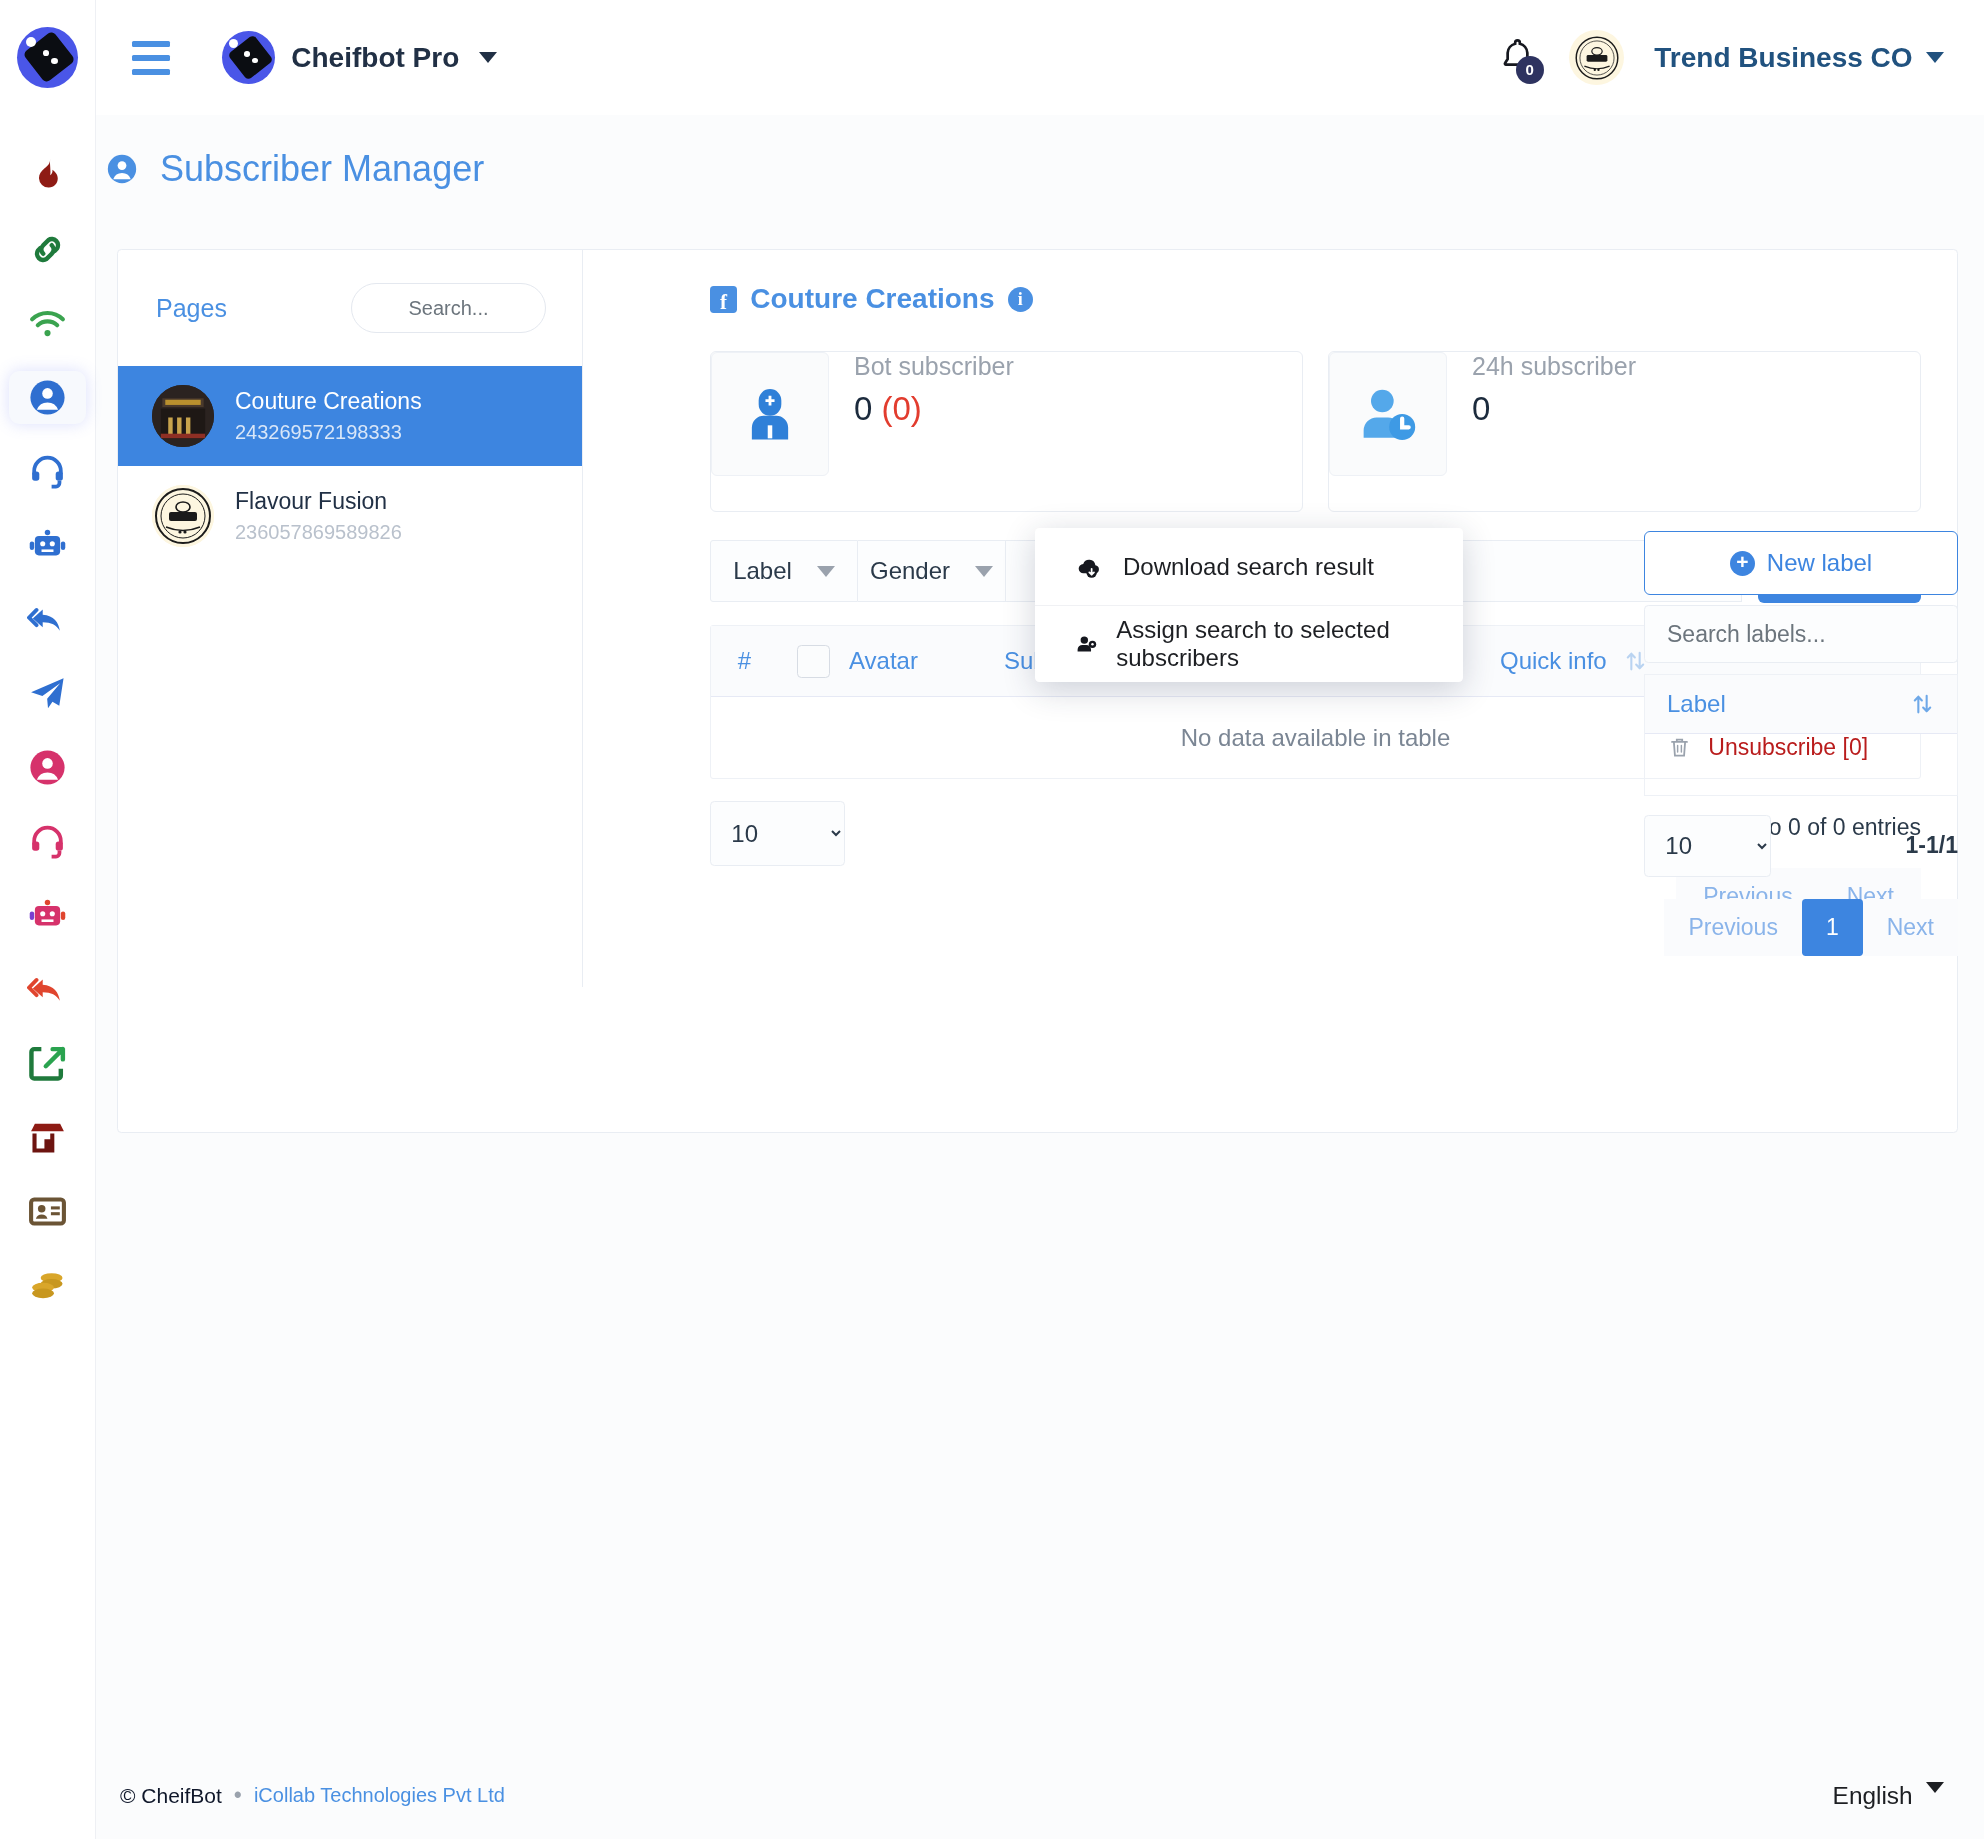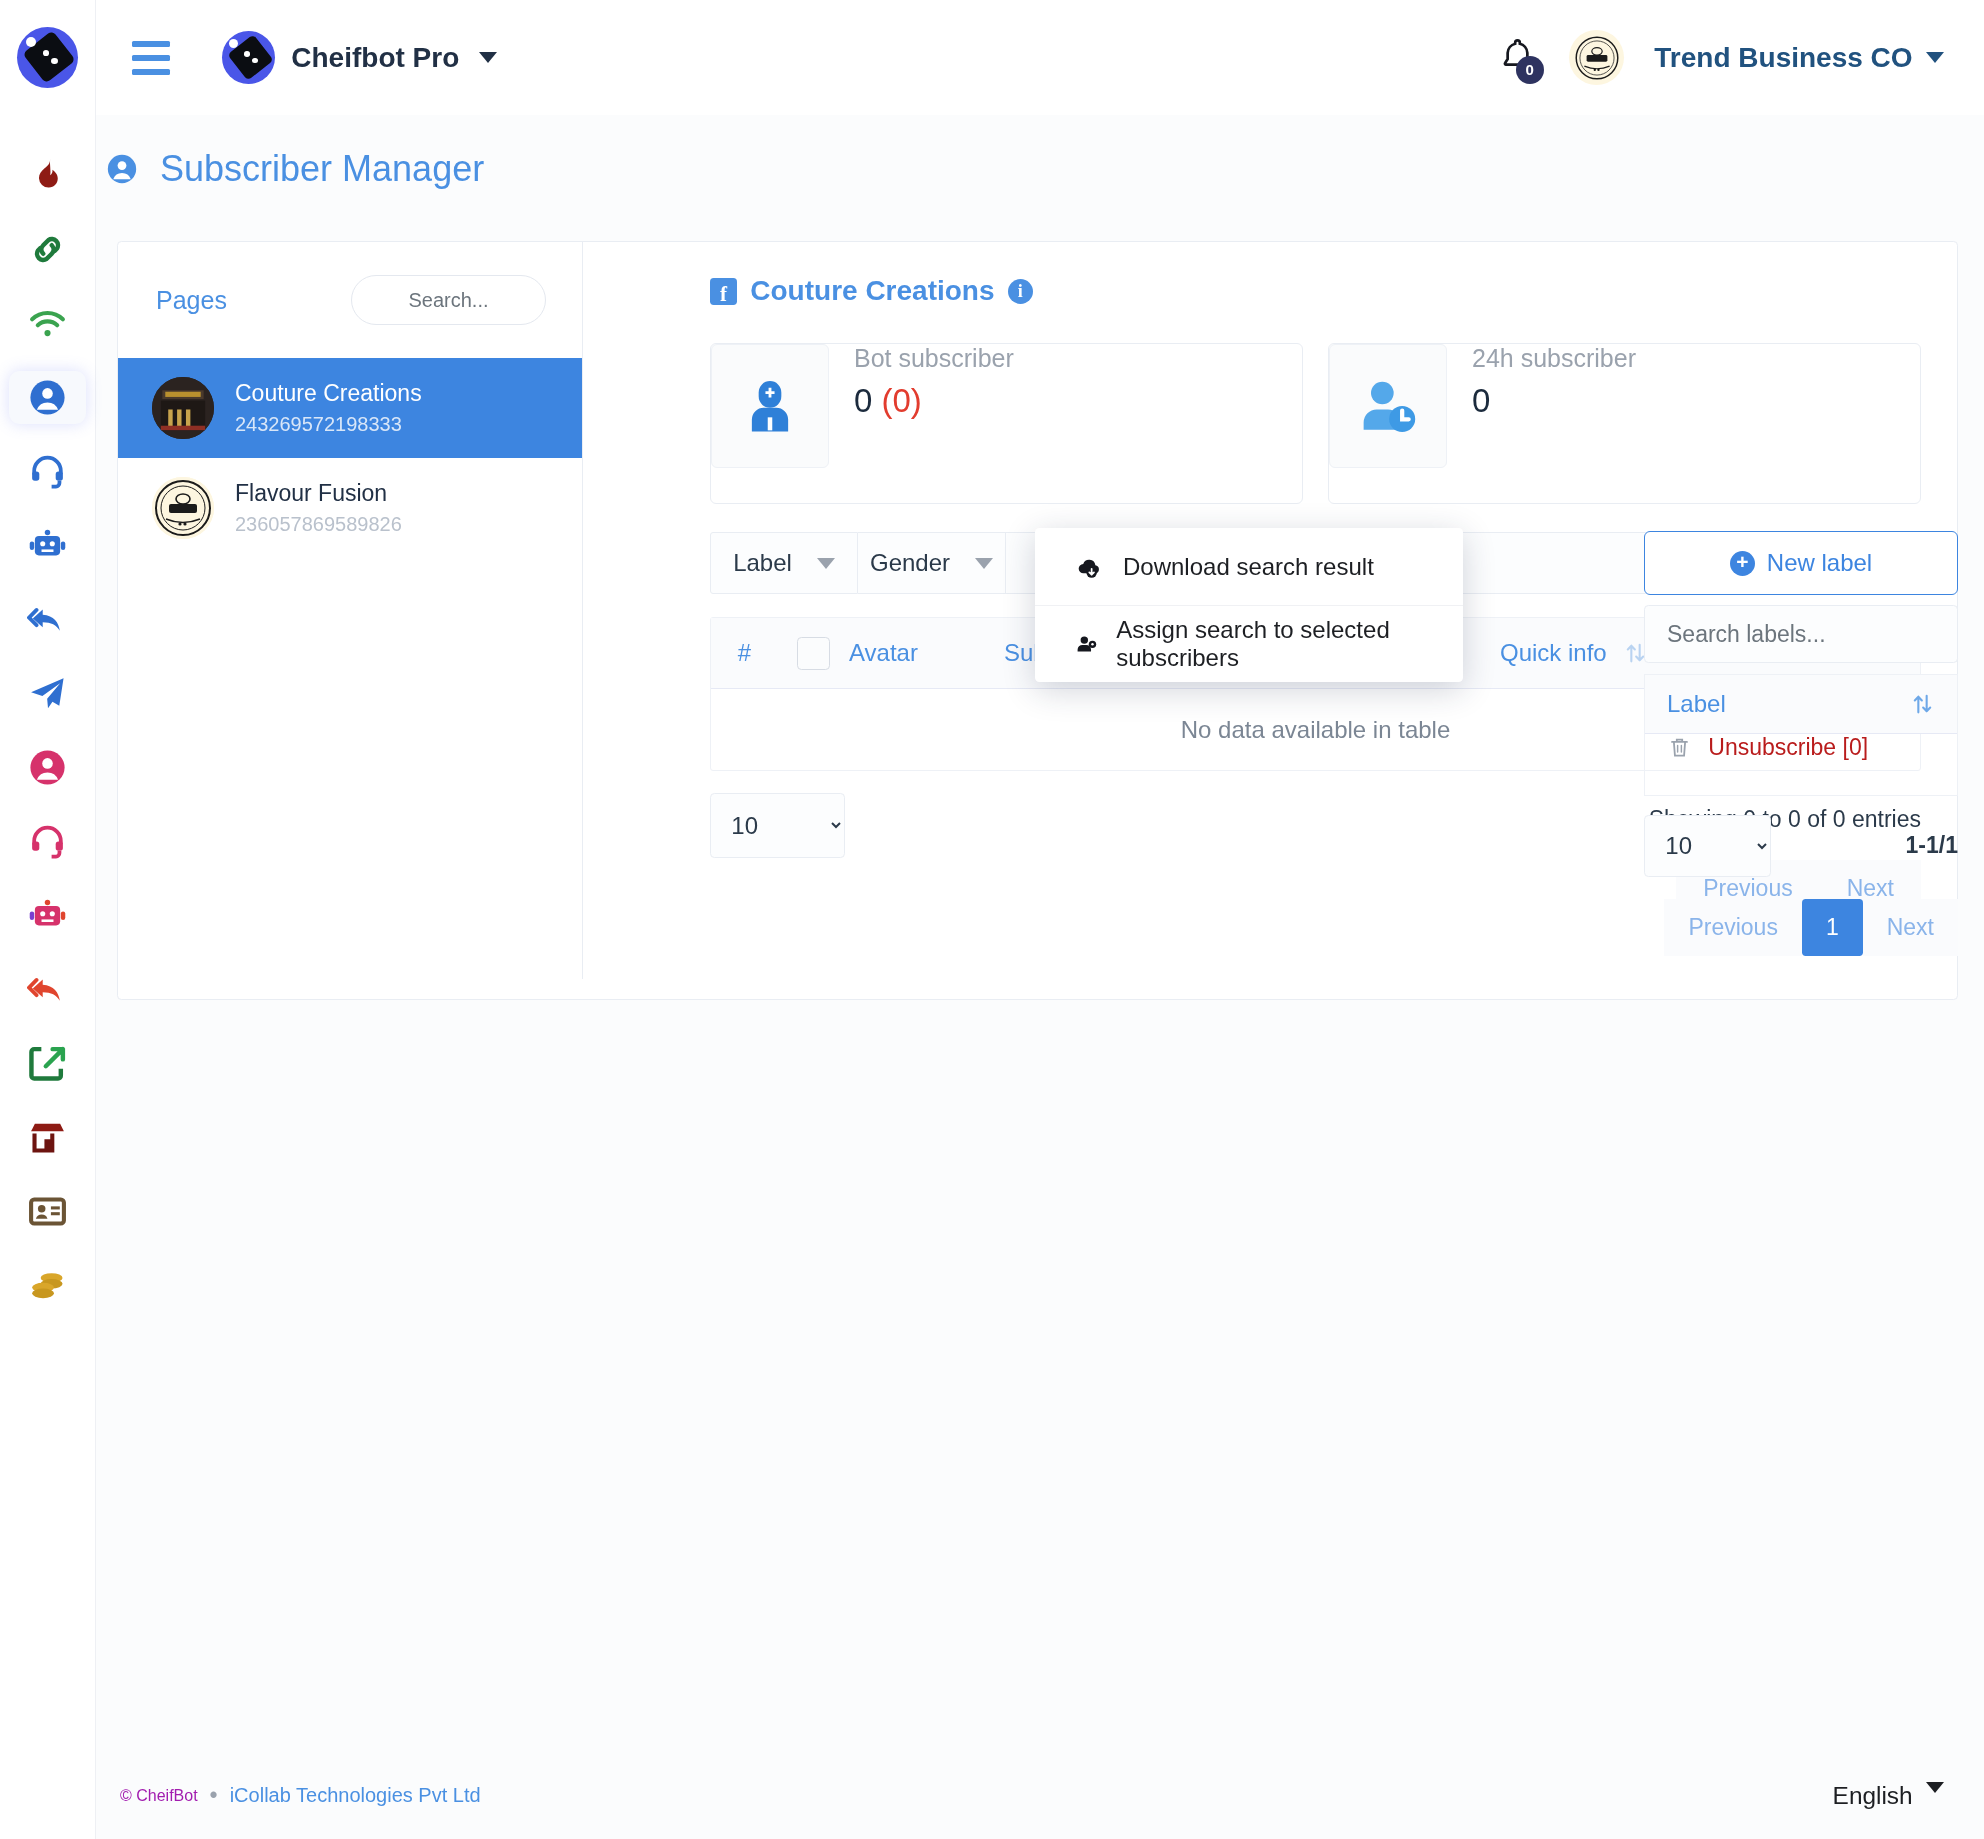--- a/index.html
+++ b/index.html
@@ -114,22 +114,22 @@
 
   
   #page-title {
     position: absolute; left: 105px; top: 148px;
     display: flex; align-items: center; gap: 21px;
     font-size: 36px; color: #4a90e2; font-weight: normal;
   }
 
   
   #main-card {
-    position: absolute; left: 117px; top: 241px;
-    width: 1841px; height: 759px;
+    position: absolute; left: 117px; top: 249px;
+    width: 1841px; height: 884px;
     background: #ffffff; border: 0.7px solid #e9edf3; border-radius: 4.4px;
   }
   #pages-pane {
     position: absolute; left: 0; top: 0; width: 465px; height: 737px;
     border-right: 0.7px solid #e9edf3;
   }
   #pages-head {
     display: flex; align-items: center; justify-content: space-between;
     padding: 33px 36px 0 38px;
   }
@@ -329,21 +329,21 @@
   }
   .menu-item + .menu-item { border-top: 0.7px solid #f0f1f4; }
   .menu-item.danger { color: #e23c2e; }
 
   
   #footer {
     position: absolute; left: 96px; right: 0; bottom: 0; height: 89px;
     display: flex; align-items: center;
     padding: 0 41px 0 24px;
   }
-  #copyright { font-size: 16px; color: #a21caf; }
+  #copyright { font-size: 21px; color: #0f172a; }
   #footer-sep { font-size: 23px; color: #9aa2ad; margin: 0 12px; }
   #footer-link { font-size: 20px; color: #4a90e2; cursor: pointer; }
   #lang-select {
     margin-left: auto; display: flex; align-items: flex-start; gap: 10.4px;
     font-size: 24.4px; color: #1d1f23; cursor: pointer;
   }
   #lang-select .caret-down { border-top-color: #1d1f23; }
 </style>
 </head>
 <body>

